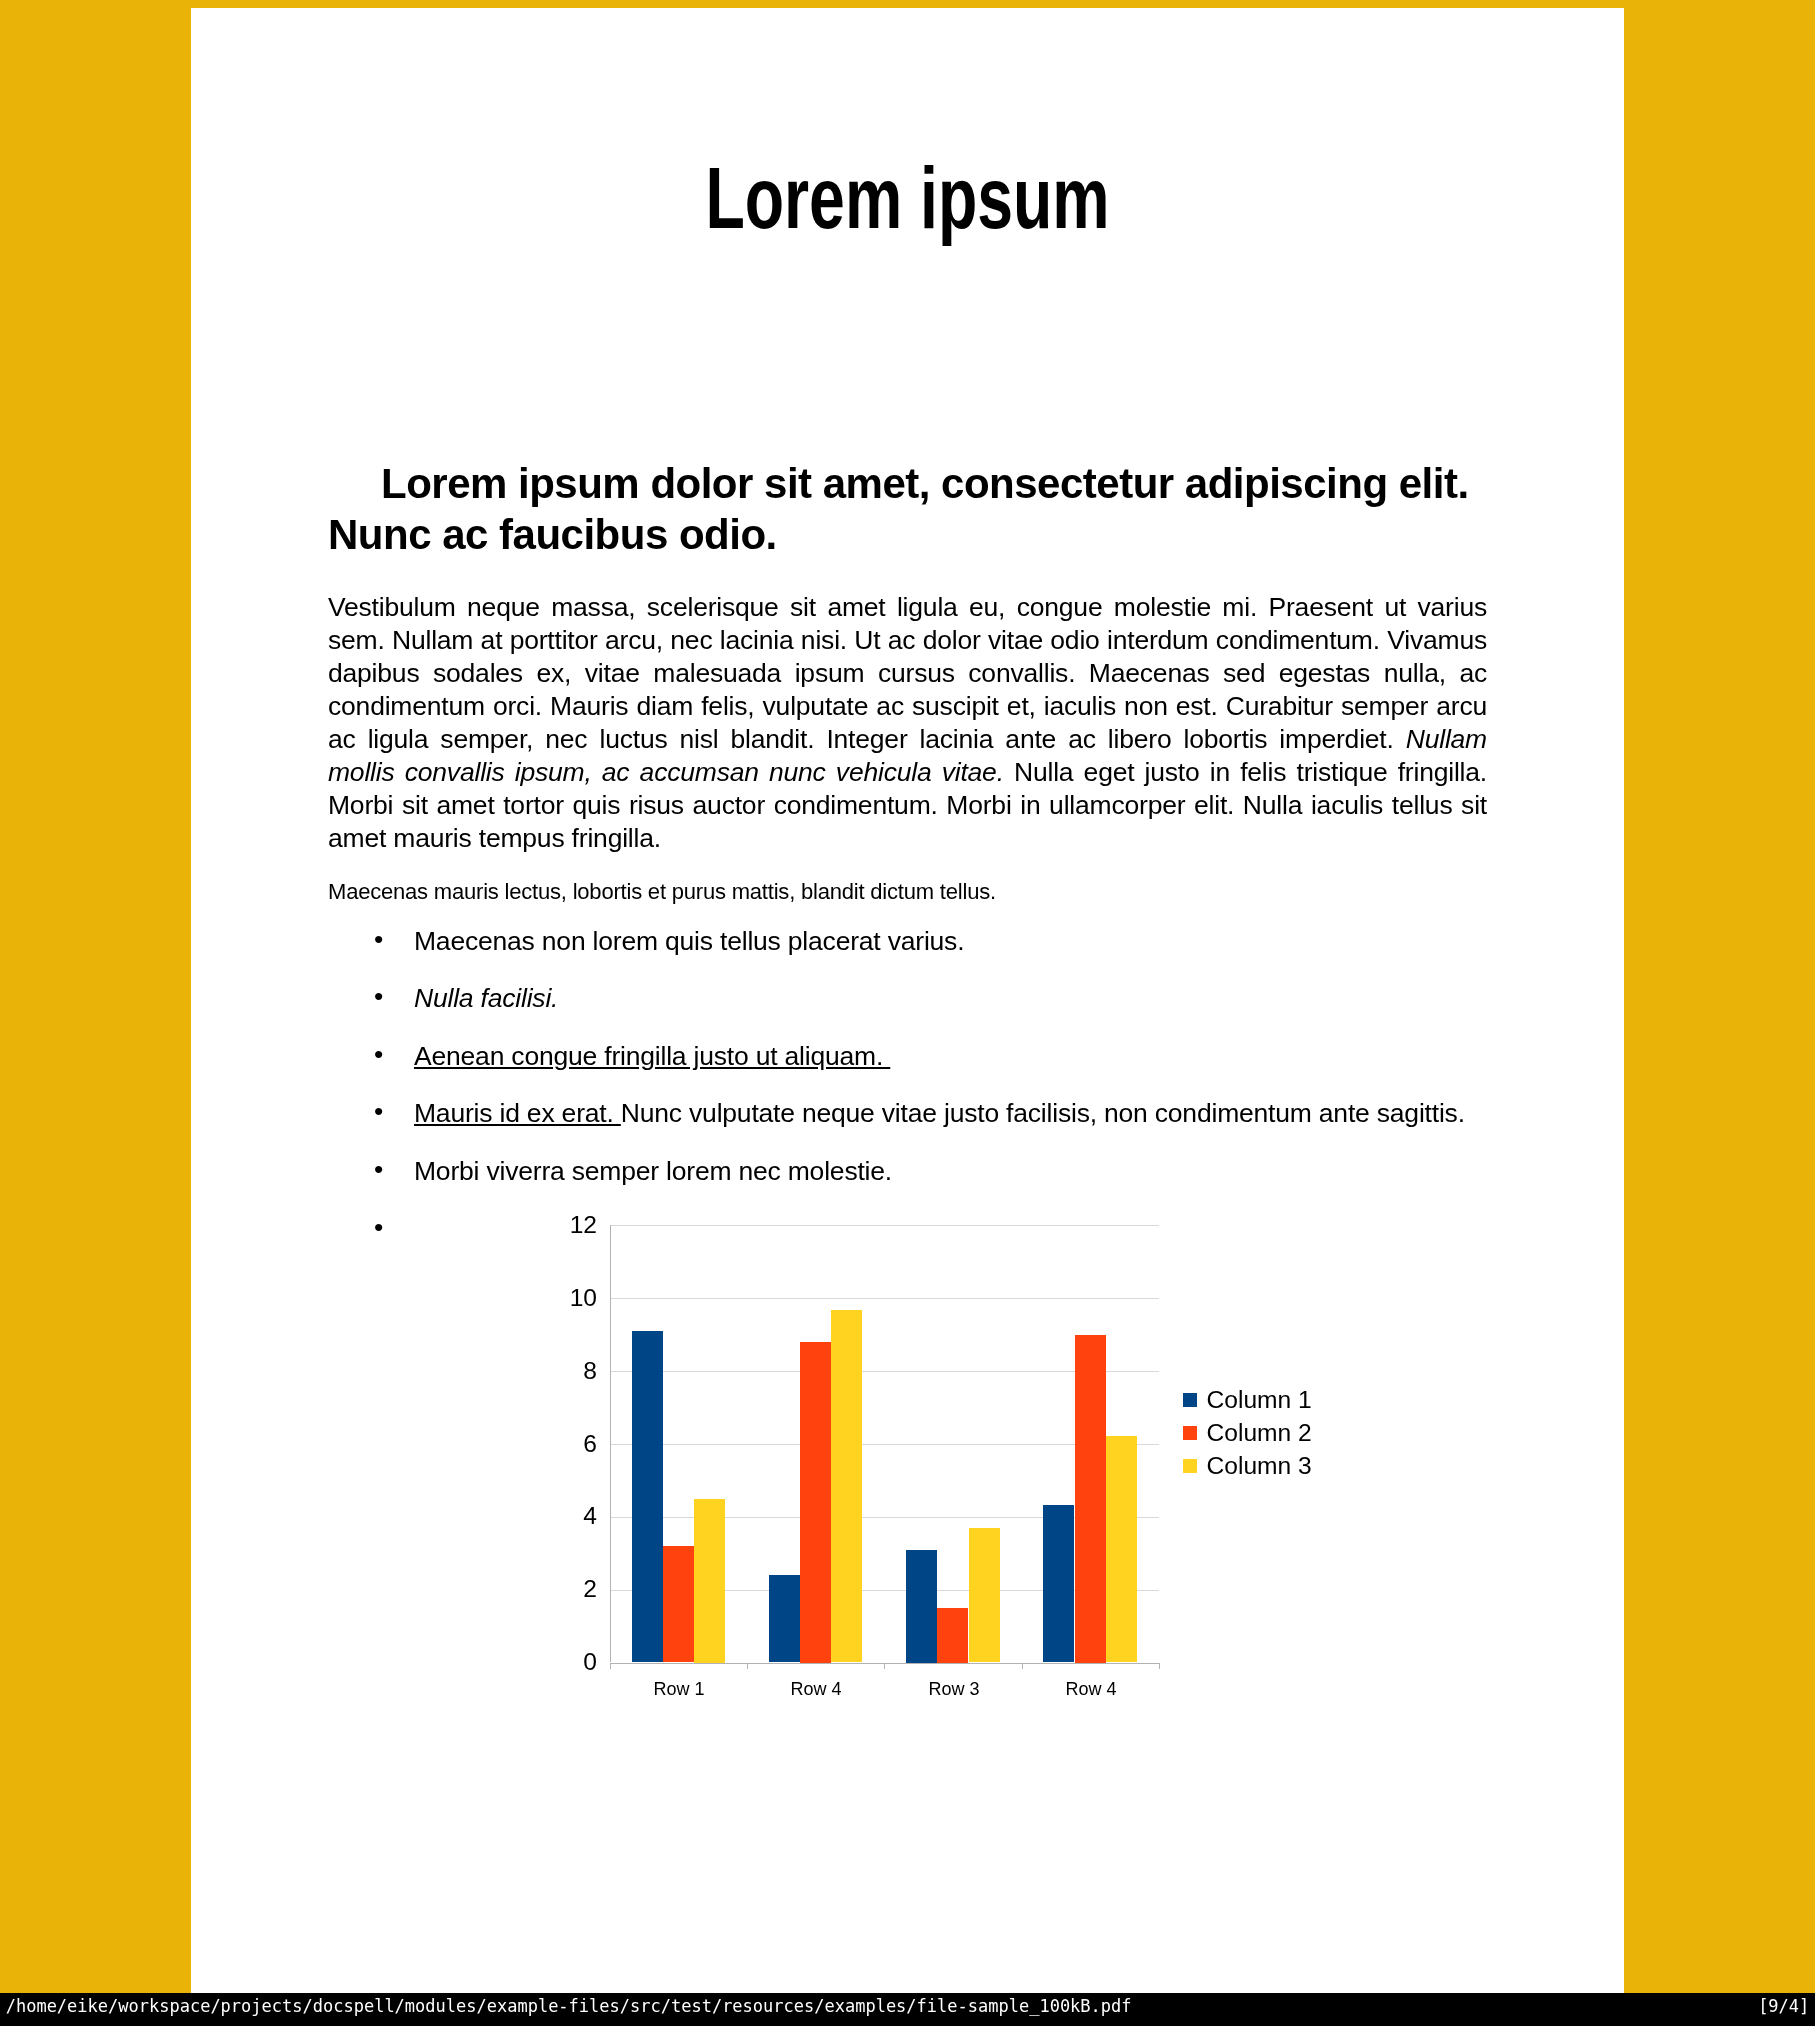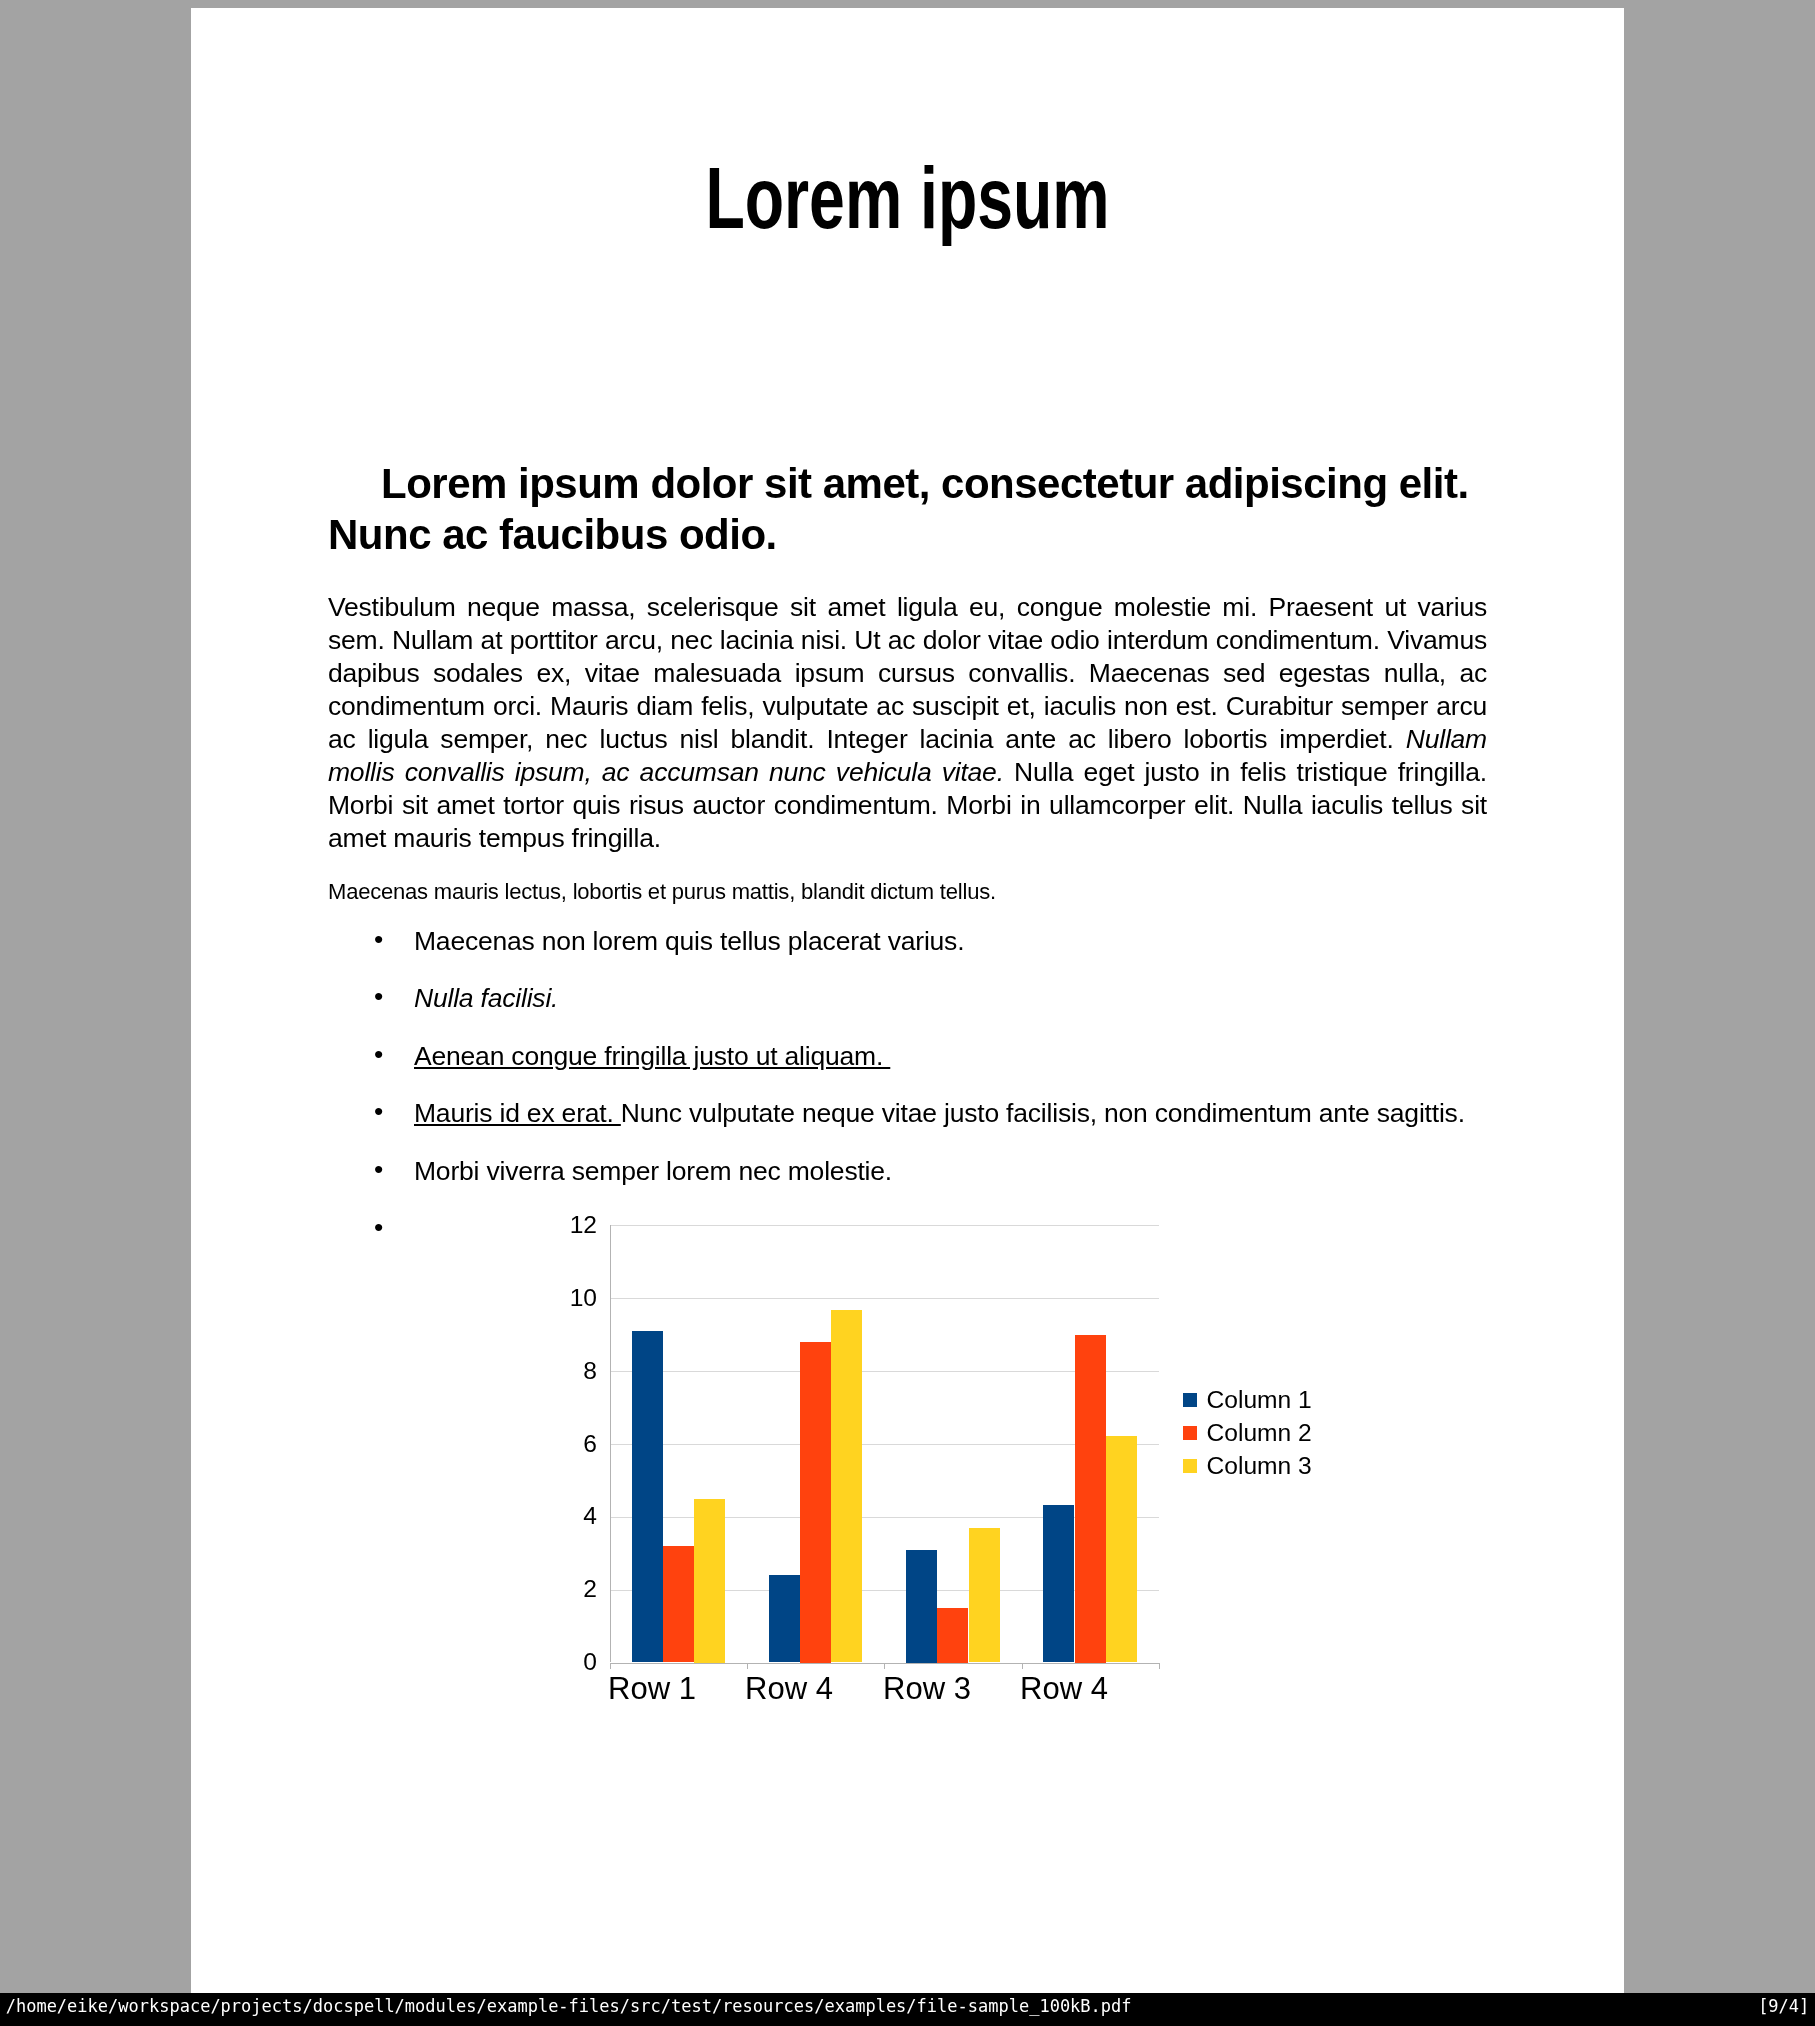--- a/index.html
+++ b/index.html
@@ -1,16 +1,16 @@
 <!DOCTYPE html>
 <html style="font-size:15px"><head>
 <meta charset="utf-8">
 <style>
   html,body{margin:0;padding:0;background:#000;}
-  .viewport{position:relative;width:1815px;height:2020px;background:#a3a3a3;overflow:hidden;
+  .viewport{position:relative;width:1815px;height:2020px;background:#eab308;overflow:hidden;
             font-family:"Liberation Sans","DejaVu Sans",sans-serif;color:#000;}
   .page{position:absolute;left:191px;top:7.6px;width:1433px;bottom:27.4px;background:#ffffff;
         box-sizing:border-box;padding:142px 137px 0 137px;overflow:hidden;}
   h1.doc-title{margin:0;font-size:87px;font-weight:bold;line-height:95px;text-align:center;
         transform:scaleX(0.74);transform-origin:50% 50%;white-space:nowrap;}
   h2.doc-heading{margin:213px 0 31px 0;font-size:42px;font-weight:bold;line-height:51px;
         text-indent:53px;letter-spacing:-0.5px;}
   p.body-para{margin:0;font-size:26.5px;line-height:33px;text-align:justify;letter-spacing:-0.2px;}
   p.body-para2{margin:20px 0 0 0;font-size:22px;line-height:33px;letter-spacing:-0.2px;}
   ul.doc-list{list-style:none;margin:17px 0 0 0;padding:0;}
@@ -19,21 +19,21 @@
   ul.doc-list li .dot{position:absolute;left:46px;top:-1.9px;font-size:26.5px;}
   .r-bold{font-weight:normal;}
   .r-italic{font-style:italic;}
   .r-underline{text-decoration:underline;}
   .chart{position:relative;margin-top:19px;width:1158px;height:492px;}
   .gridline{position:absolute;height:0.9px;background:#d9d9d9;}
   .gridline.baseline{background:#b3b3b3;}
   .axis-line{position:absolute;width:0.9px;background:#b3b3b3;}
   .cat-tick{position:absolute;width:0.9px;height:6.6px;background:#b3b3b3;}
   .ylabel{position:absolute;width:66px;text-align:right;font-size:24.6px;line-height:24.6px;}
-  .xlabel{position:absolute;width:142px;font-size:31px;line-height:26.5px;}
+  .xlabel{position:absolute;width:142px;text-align:center;font-size:18px;line-height:26.5px;}
   .bar{position:absolute;}
   .legend{position:absolute;}
   .legend-entry{display:flex;align-items:center;height:33px;}
   .legend-swatch{width:14px;height:14px;flex:0 0 14px;}
   .legend-label{margin-left:9.5px;font-size:24.6px;line-height:24.6px;white-space:nowrap;text-align:center;}
   .statusbar{position:absolute;left:0;right:0;bottom:0;height:27.4px;background:#000;
         color:#fff;font-family:"DejaVu Sans Mono","Liberation Mono",monospace;font-size:17px;
         display:flex;align-items:center;justify-content:space-between;padding:0 5.7px;
         box-sizing:border-box;white-space:nowrap;}
 </style>

